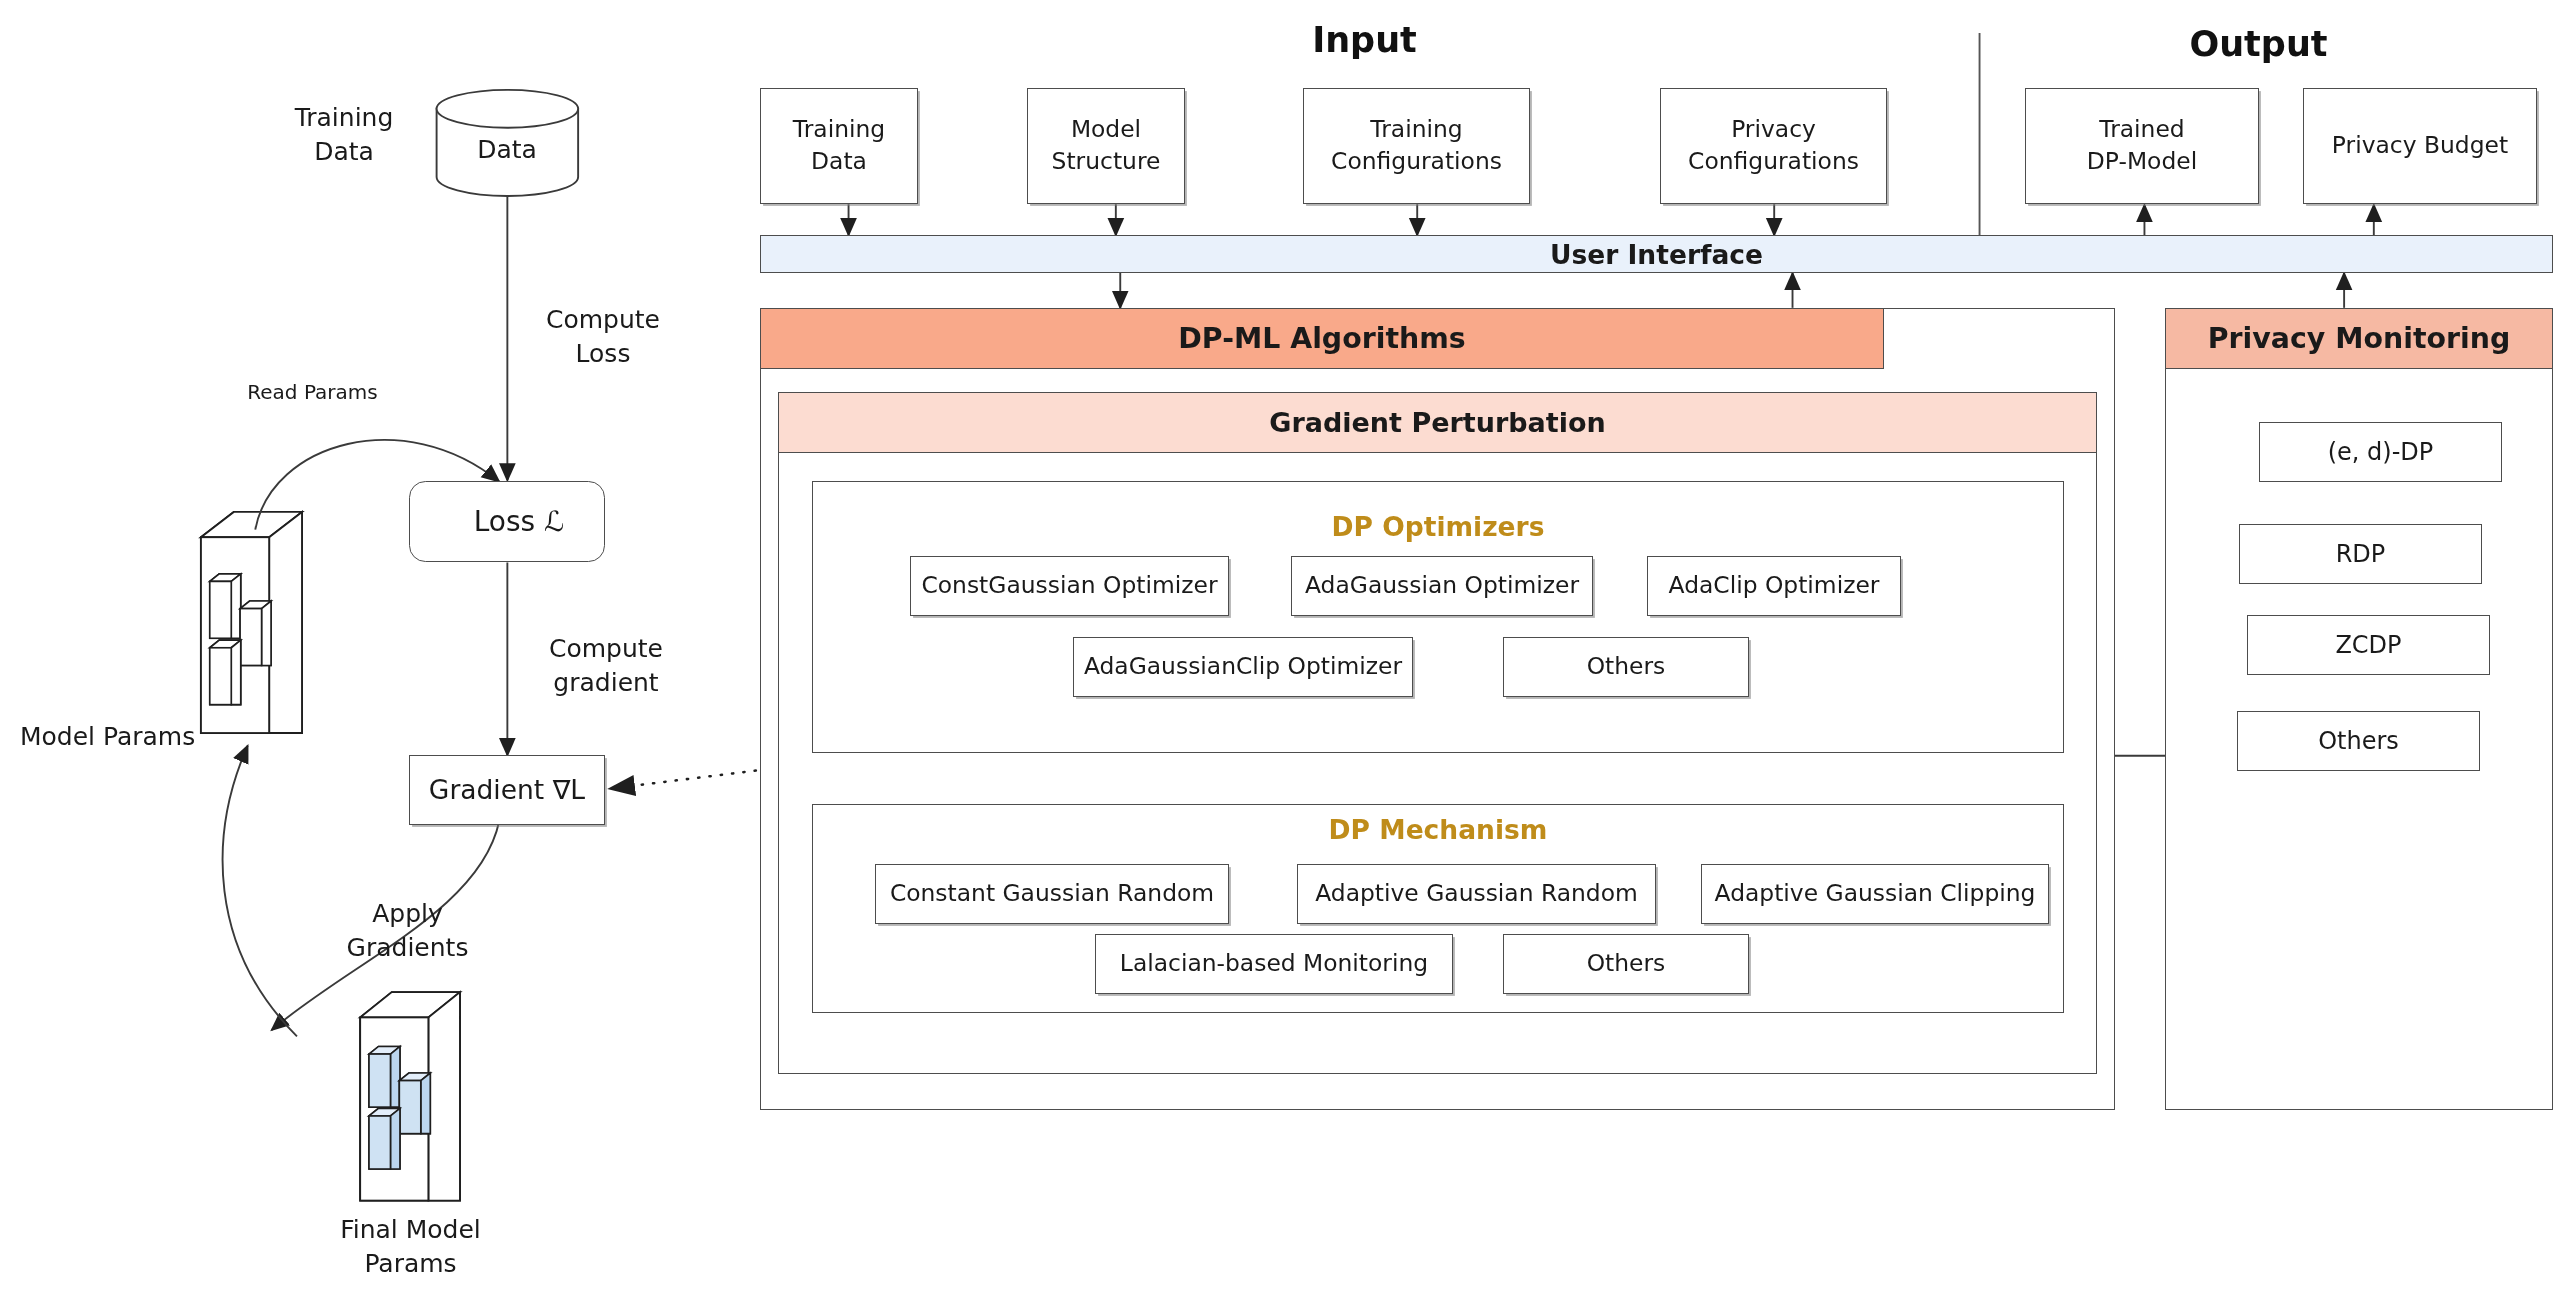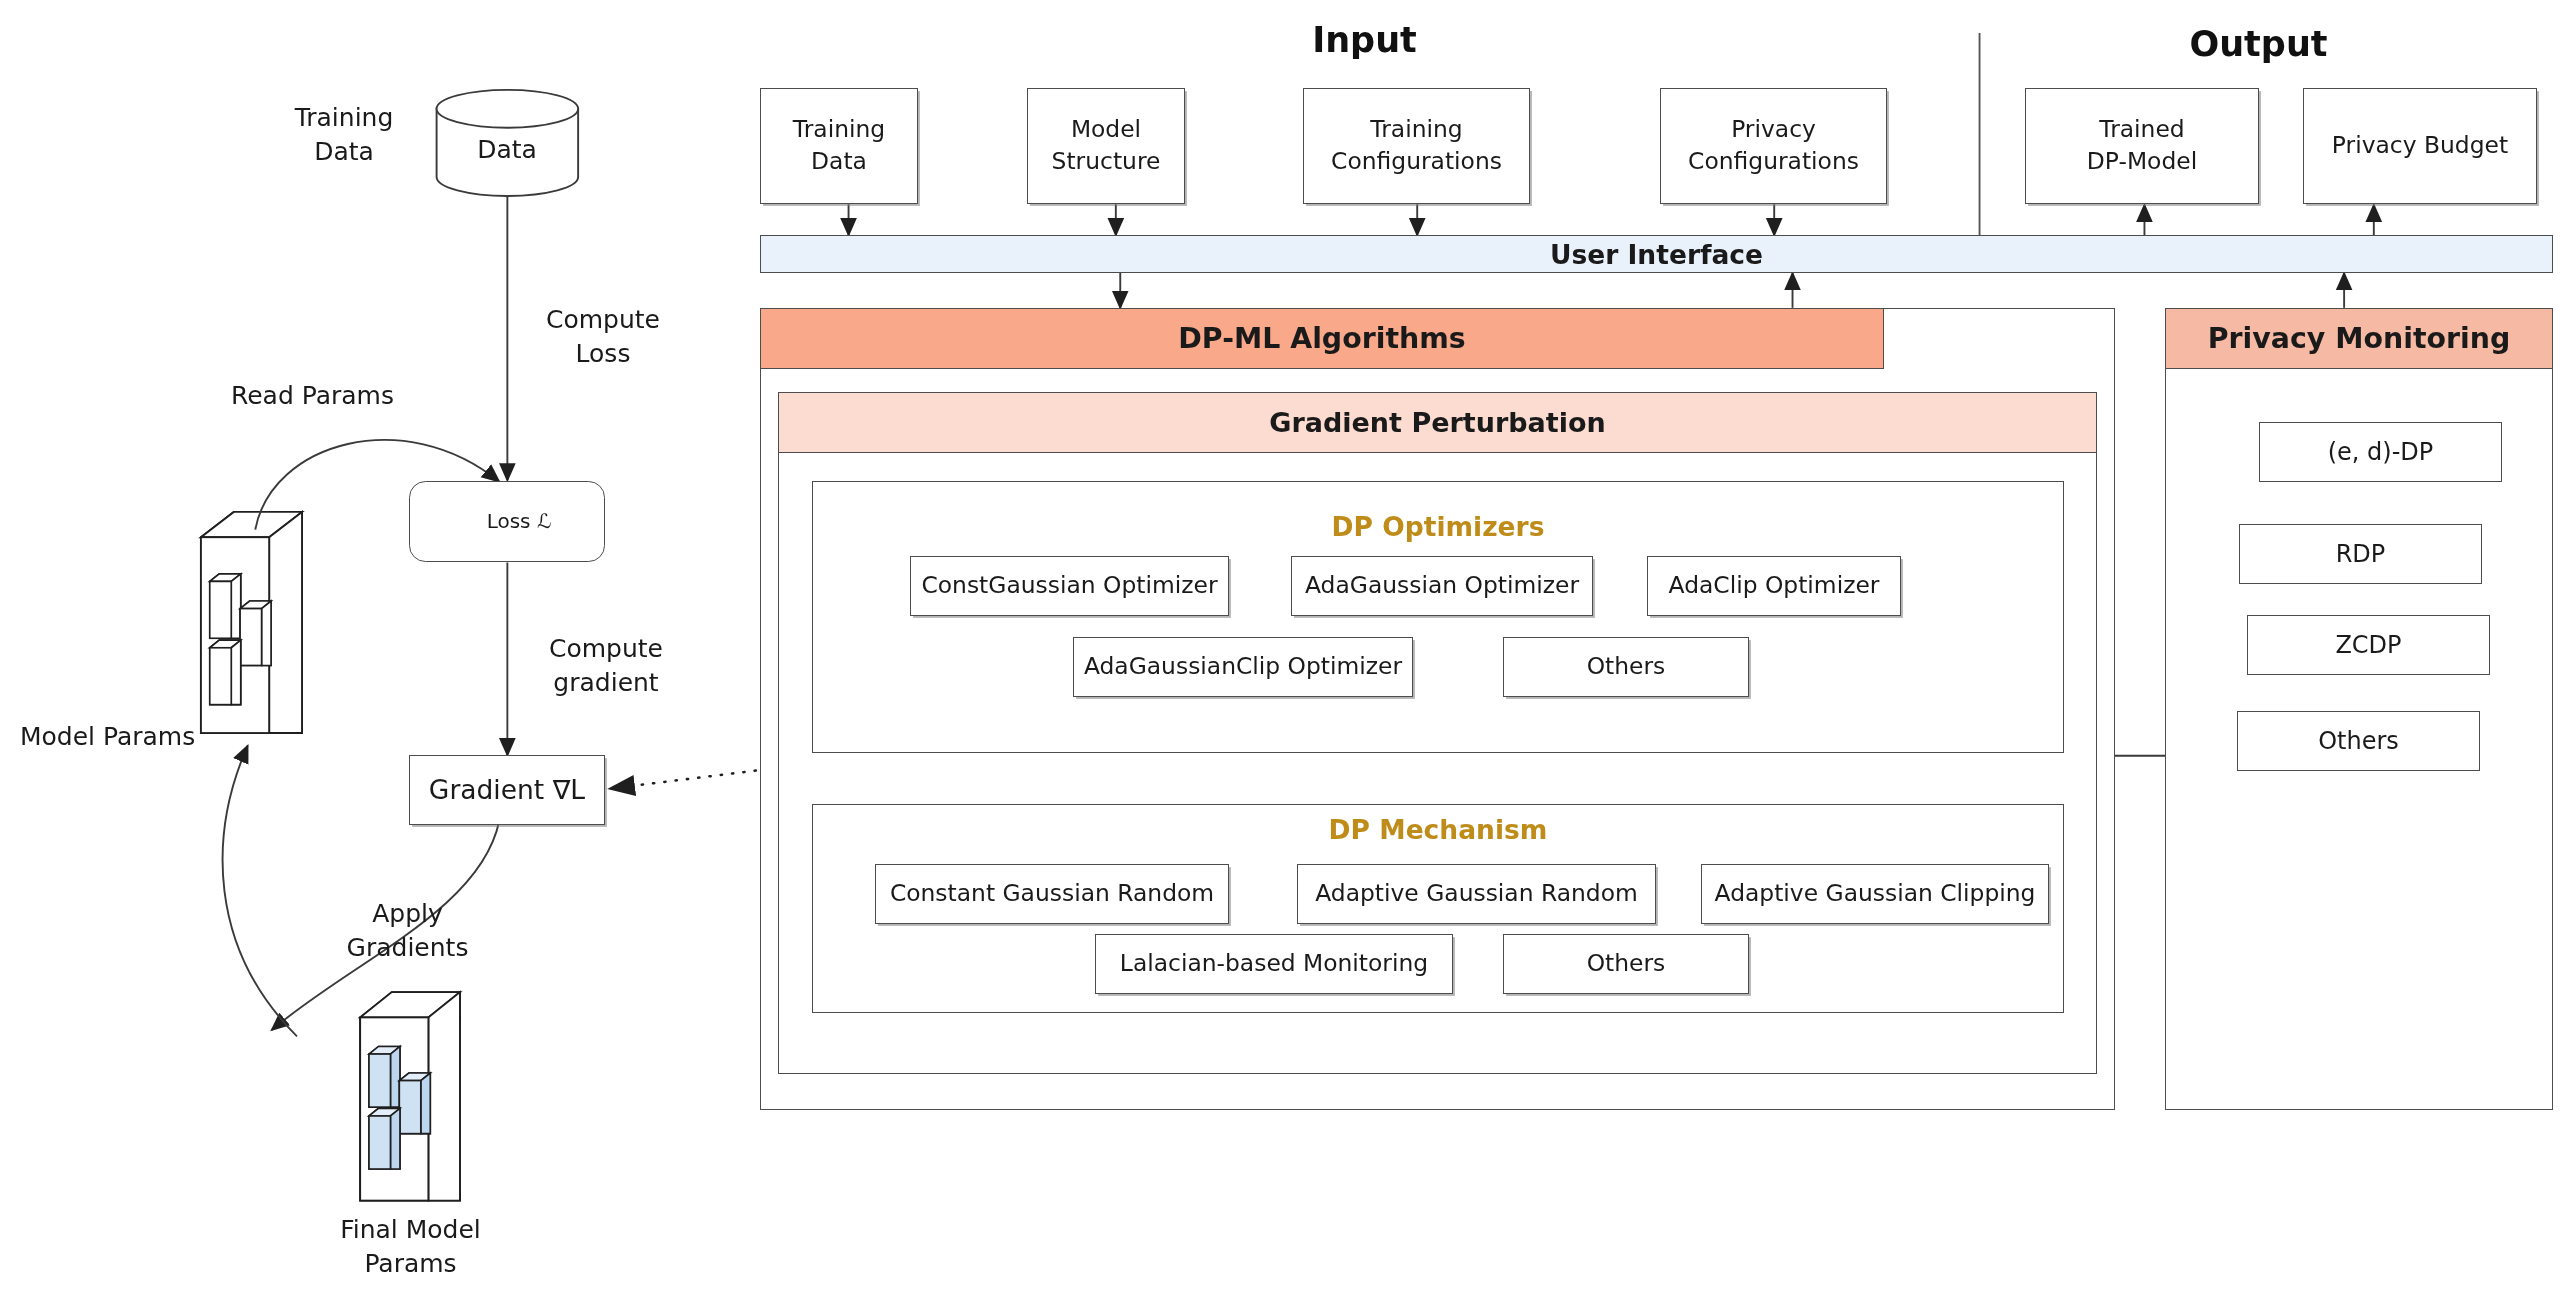--- a/index.html
+++ b/index.html
@@ -136,25 +136,25 @@
 
 <div class="plainlabel" style="left:444px;top:133px;width:126px;font-size:25px;">
   <span>Data</span>
 </div>
 
 <div class="plainlabel" style="left:524px;top:303px;width:158px;font-size:25px;">
   <span style="white-space:pre-line">Compute
 Loss</span>
 </div>
 
-<div class="plainlabel" style="left:202px;top:379px;width:221px;font-size:25px;">
+<div class="plainlabel" style="left:202px;top:379px;width:221px;font-size:20px;">
   <span>Read Params</span>
 </div>
 
-<div class="node rounded" style="left:409px;top:481px;width:196px;height:81px;font-size:20px;padding-left:24px;">
+<div class="node rounded" style="left:409px;top:481px;width:196px;height:81px;font-size:28px;padding-left:24px;">
   <span>Loss ℒ</span>
 </div>
 
 <div class="plainlabel" style="left:524px;top:632px;width:164px;font-size:25px;">
   <span style="white-space:pre-line">Compute
 gradient</span>
 </div>
 
 <div class="node shadow" style="left:409px;top:755px;width:196px;height:70px;font-size:26.5px;">
   <span>Gradient ∇L</span>

